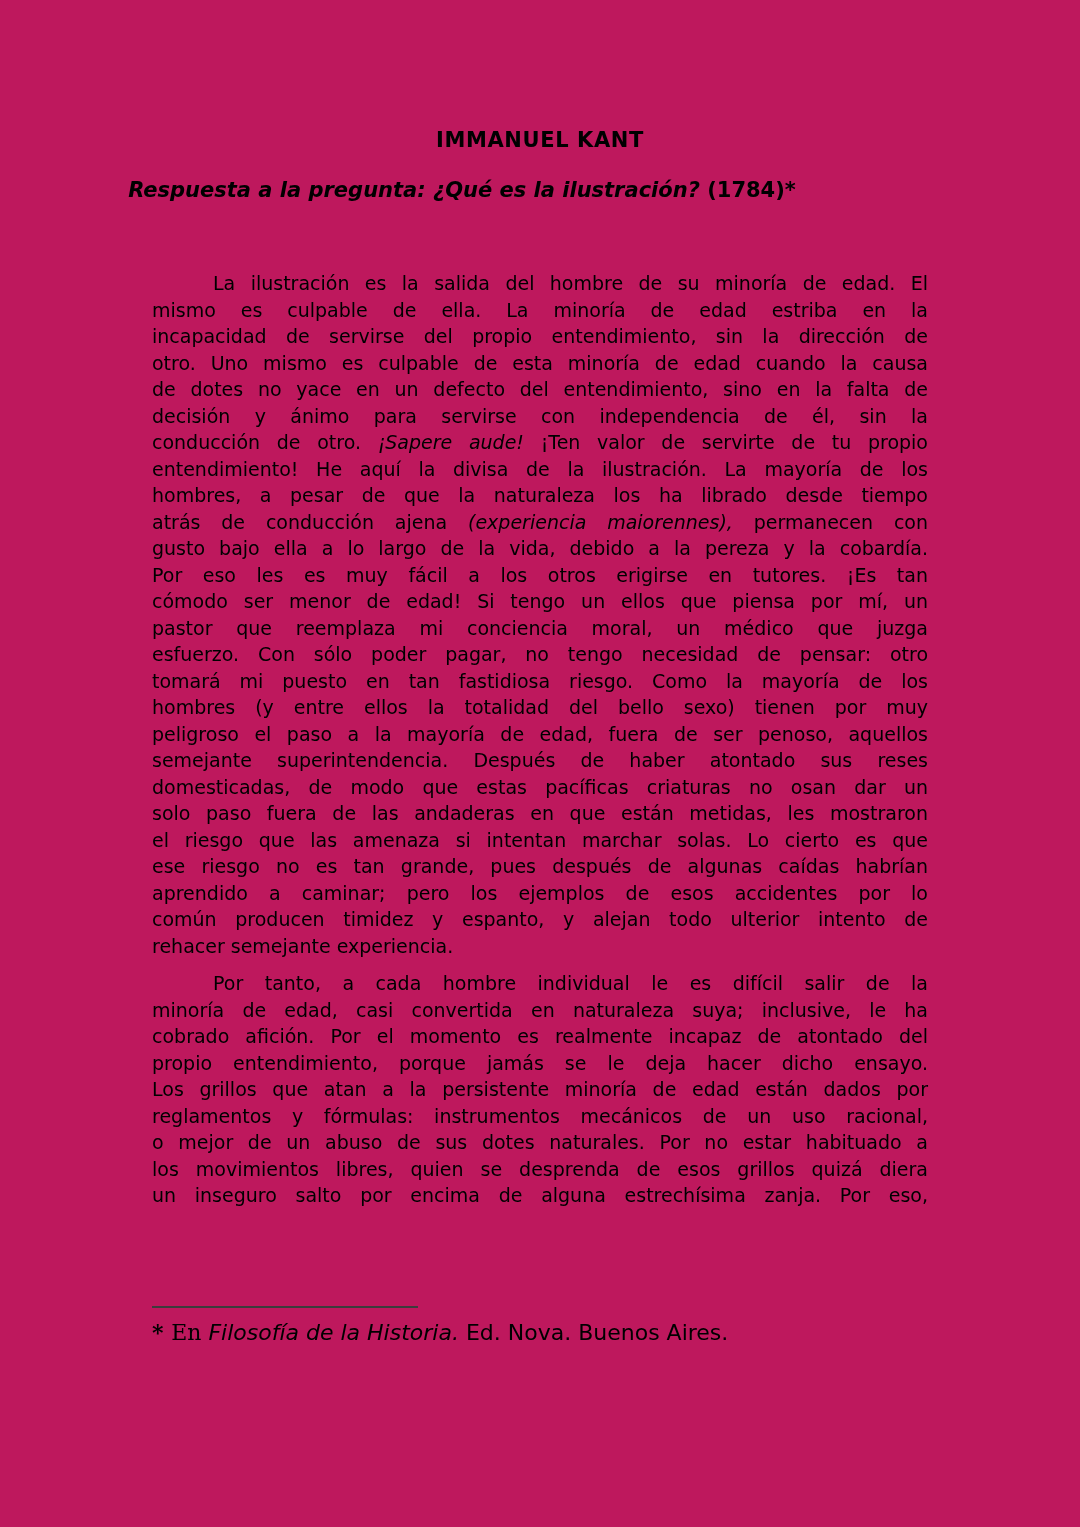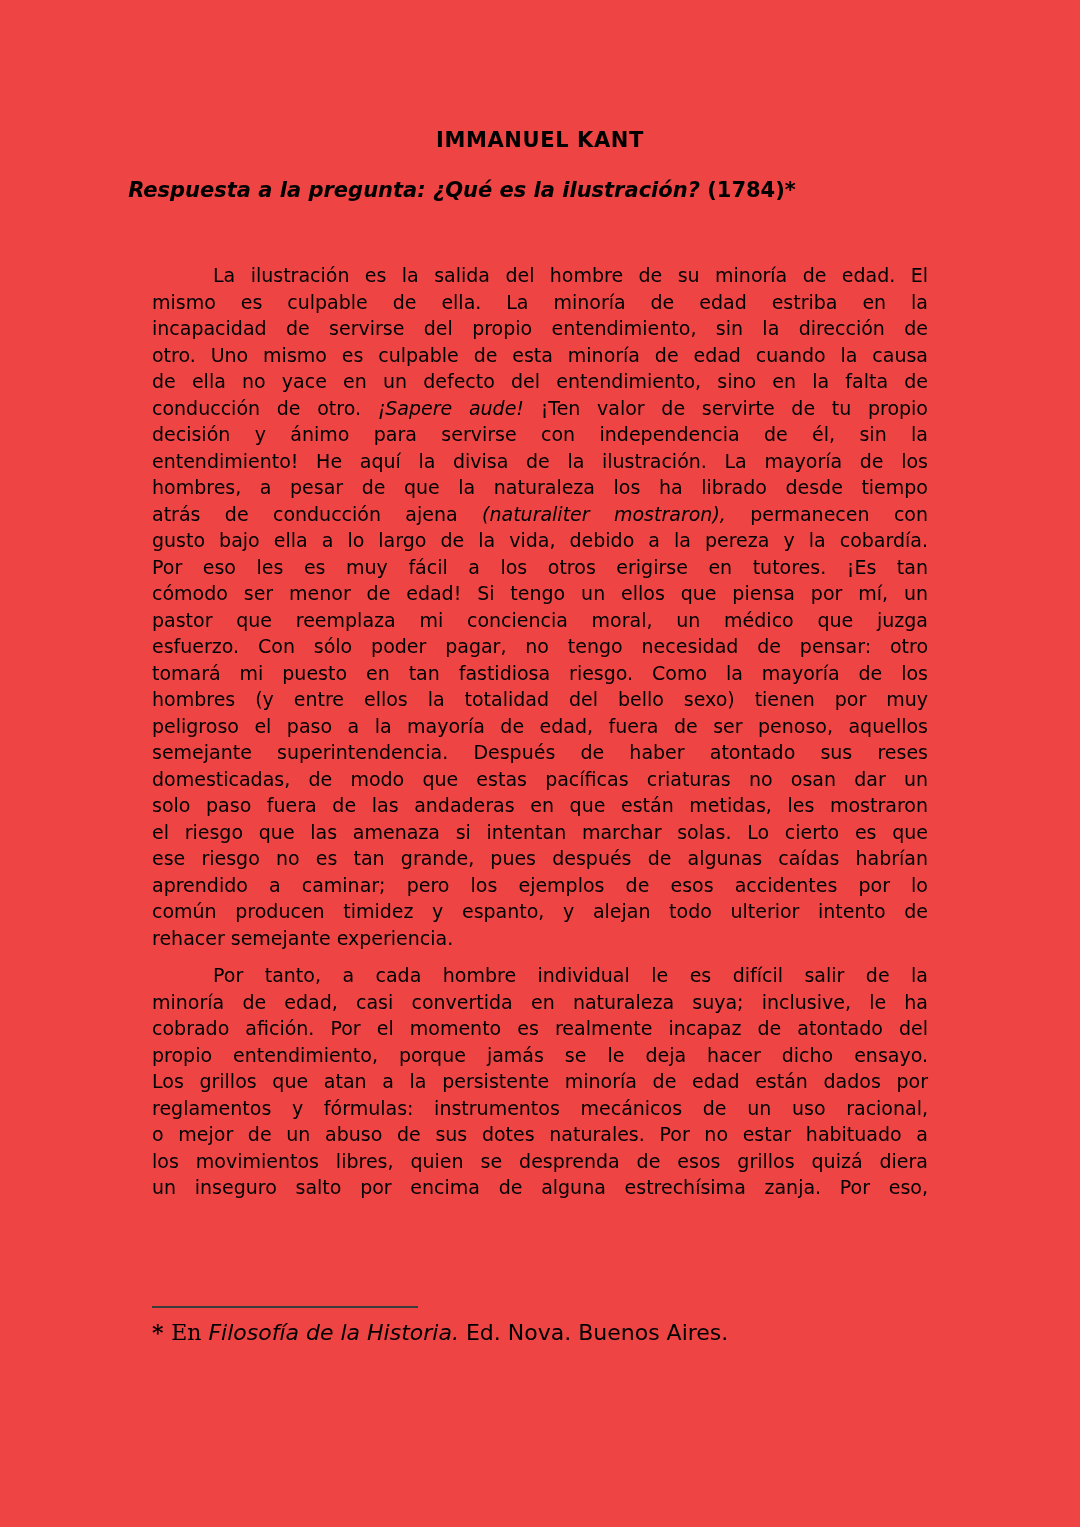--- a/index.html
+++ b/index.html
@@ -1,20 +1,20 @@
 <!DOCTYPE html>
 <html><head>
 <meta charset="utf-8">
 <style>
   html, body { margin: 0; padding: 0; }
   .page {
     position: relative;
     width: 1080px;
     height: 1527px;
-    background: #ef4444;
+    background: #be185d;
     color: #000000;
     font-family: "DejaVu Sans", sans-serif;
     overflow: hidden;
   }
   .doc-title {
     position: absolute;
     top: 128px;
     left: 0;
     width: 1080px;
     text-align: center;
@@ -27,21 +27,21 @@
     top: 178px;
     left: 0;
     width: 924px;
     text-align: center;
     font-size: 21px;
     font-weight: 700;
   }
   .doc-subtitle .it { font-style: italic; }
   .doc-body {
     position: absolute;
-    top: 262px;
+    top: 270px;
     left: 152px;
     width: 776px;
     font-size: 19px;
     line-height: 26.5px;
   }
   .paragraph { margin: 0; }
   .paragraph + .paragraph { margin-top: 11px; }
   .line {
     text-align: justify;
     text-align-last: justify;
@@ -76,26 +76,26 @@
   <div class="doc-title">IMMANUEL KANT</div>
   <div class="doc-subtitle">
     <span class="it">Respuesta a la pregunta: ¿Qué es la ilustración?</span><span> (1784)*</span>
   </div>
   <div class="doc-body">
       <div class="paragraph">
         <div class="line indent"><span>La ilustración es la salida del hombre de su minoría de edad. El</span></div>
         <div class="line"><span>mismo es culpable de ella. La minoría de edad estriba en la</span></div>
         <div class="line"><span>incapacidad de servirse del propio entendimiento, sin la dirección de</span></div>
         <div class="line"><span>otro. Uno mismo es culpable de esta minoría de edad cuando la causa</span></div>
-        <div class="line"><span>de ella no yace en un defecto del entendimiento, sino en la falta de</span></div>
+        <div class="line"><span>de dotes no yace en un defecto del entendimiento, sino en la falta de</span></div>
+        <div class="line"><span>decisión y ánimo para servirse con independencia de él, sin la</span></div>
         <div class="line"><span>conducción de otro. </span><span class="it">¡Sapere aude!</span><span> ¡Ten valor de servirte de tu propio</span></div>
-        <div class="line"><span>decisión y ánimo para servirse con independencia de él, sin la</span></div>
         <div class="line"><span>entendimiento! He aquí la divisa de la ilustración. La mayoría de los</span></div>
         <div class="line"><span>hombres, a pesar de que la naturaleza los ha librado desde tiempo</span></div>
-        <div class="line"><span>atrás de conducción ajena </span><span class="it">(naturaliter mostraron),</span><span> permanecen con</span></div>
+        <div class="line"><span>atrás de conducción ajena </span><span class="it">(experiencia maiorennes),</span><span> permanecen con</span></div>
         <div class="line"><span>gusto bajo ella a lo largo de la vida, debido a la pereza y la cobardía.</span></div>
         <div class="line"><span>Por eso les es muy fácil a los otros erigirse en tutores. ¡Es tan</span></div>
         <div class="line"><span>cómodo ser menor de edad! Si tengo un ellos que piensa por mí, un</span></div>
         <div class="line"><span>pastor que reemplaza mi conciencia moral, un médico que juzga</span></div>
         <div class="line"><span>esfuerzo. Con sólo poder pagar, no tengo necesidad de pensar: otro</span></div>
         <div class="line"><span>tomará mi puesto en tan fastidiosa riesgo. Como la mayoría de los</span></div>
         <div class="line"><span>hombres (y entre ellos la totalidad del bello sexo) tienen por muy</span></div>
         <div class="line"><span>peligroso el paso a la mayoría de edad, fuera de ser penoso, aquellos</span></div>
         <div class="line"><span>semejante superintendencia. Después de haber atontado sus reses</span></div>
         <div class="line"><span>domesticadas, de modo que estas pacíficas criaturas no osan dar un</span></div>

